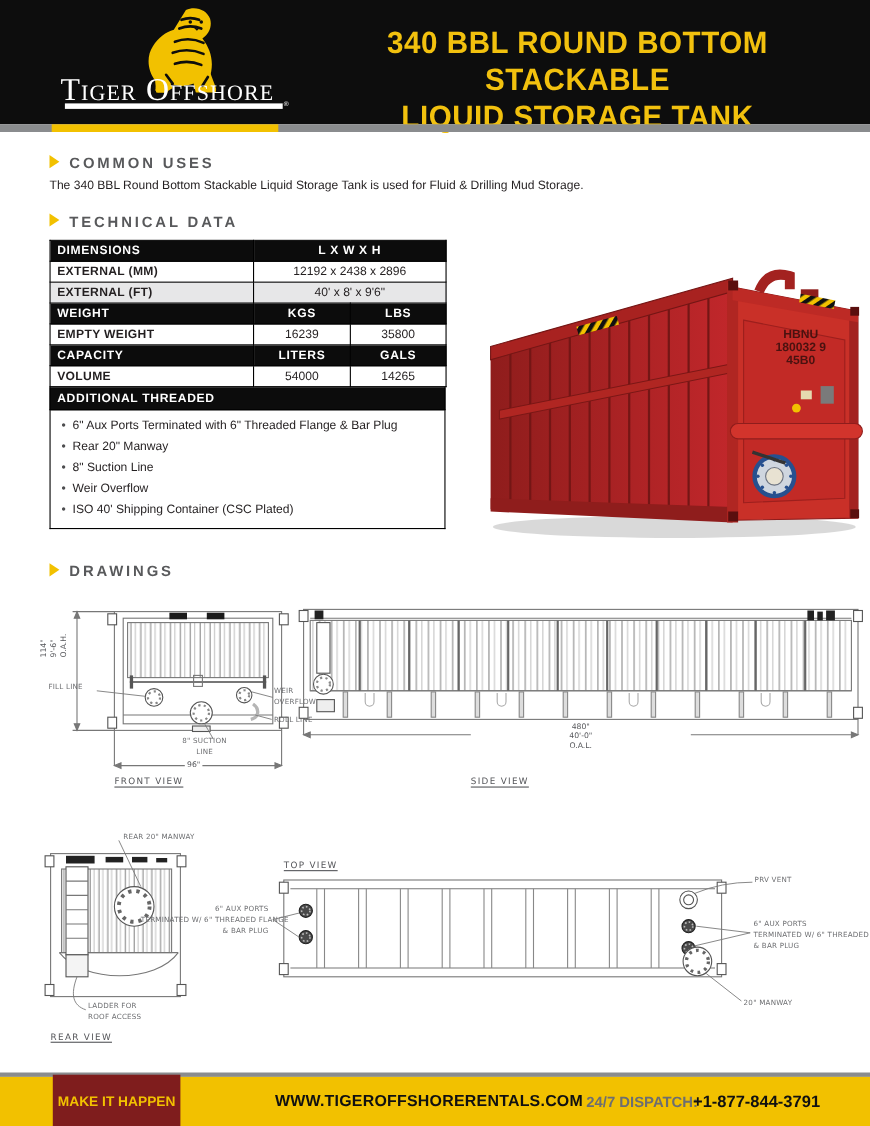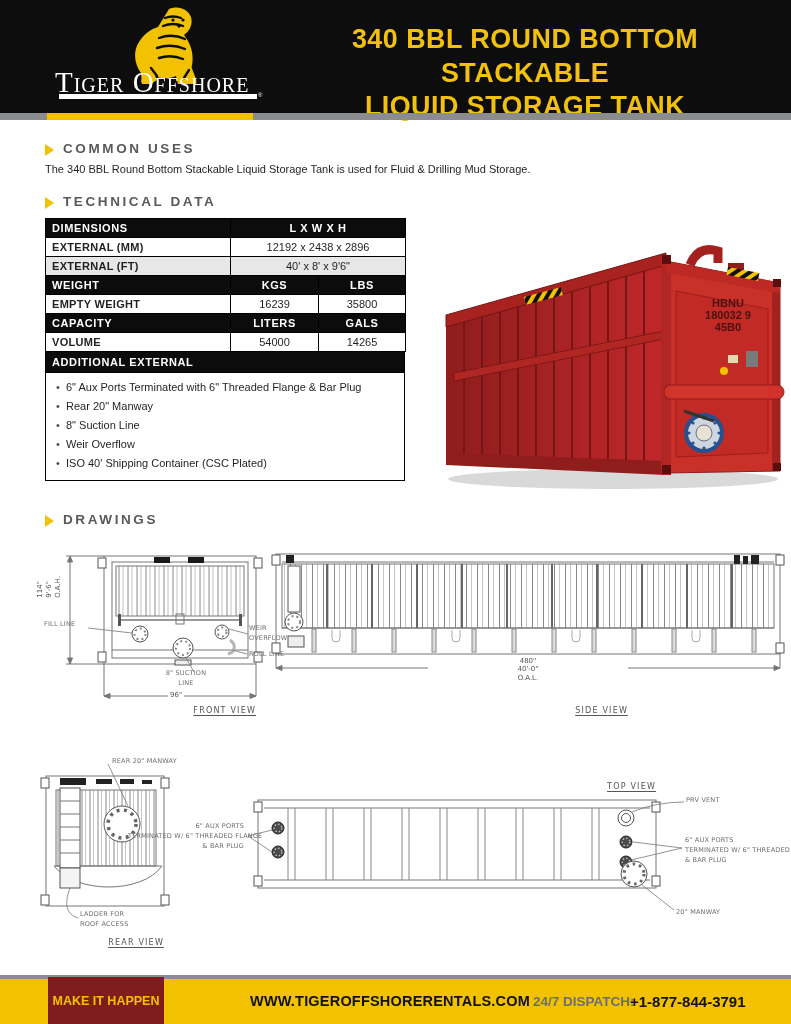--- a/index.html
+++ b/index.html
@@ -15,21 +15,21 @@
                font-size:29px; font-variant:small-caps; letter-spacing:1px; white-space:nowrap; }
   .logo-bar { position:absolute; left:4px; top:90px; width:198px; height:5px; background:#fff; }
   .logo-reg { position:absolute; left:203px; top:88px; color:#fff; font-size:6px; }
   .title { position:absolute; left:265px; top:22px; width:520px; text-align:center;
            color:#f2c10e; font-weight:800; font-size:28px; line-height:1.2; letter-spacing:0.5px;
            transform:scaleX(0.96); transform-origin:center; }
   .stripe { position:absolute; left:0; top:113px; width:791px; height:7px; background:#8a8c8e; }
   .stripe-yellow { position:absolute; left:47px; top:0; width:206px; height:7px; background:#f2c100; }
 
   
-  .sec-head { position:absolute; display:flex; align-items:flex-end; gap:9px; }
+  .sec-head { position:absolute; display:flex; align-items:flex-start; gap:9px; }
   .arrow { width:0; height:0; border-left:9px solid #f2c100; border-top:6px solid transparent; border-bottom:6px solid transparent; }
   .sec-title { font-size:13.5px; font-weight:bold; letter-spacing:2.6px; color:#58595b; }
   .para { position:absolute; left:45px; top:163px; width:710px; font-size:11px; color:#231f20; }
 
   
   .spec-box { position:absolute; left:45px; top:218px; width:360px; }
   table.spec { width:360px; border-collapse:collapse; table-layout:fixed; }
   table.spec td { border:1px solid #000; height:19px; font-size:11px; color:#231f20; padding:0 6px; }
   table.spec col.c1 { width:185px; } table.spec col.c2 { width:88px; } table.spec col.c3 { width:87px; }
   tr.hdr td { background:#0c0c0c; color:#fff; font-weight:bold; letter-spacing:0.6px; }
@@ -43,21 +43,21 @@
   ul.feats li::before { content:"•"; position:absolute; left:2px; color:#4d4d4f; }
 
   
   .photo { position:absolute; left:428px; top:203px; width:362px; height:295px; }
 
   
   .dwg { position:absolute; }
   .dlabel { position:absolute; font-size:6.5px; line-height:1.5; color:#6d6e71;
             font-family:"DejaVu Sans", sans-serif; white-space:nowrap; letter-spacing:0.2px; }
   .dcap { position:absolute; font-size:8px; color:#55565a; letter-spacing:1.2px;
-          font-family:"DejaVu Sans", sans-serif; text-decoration:underline; text-underline-offset:2px; text-align:right; }
+          font-family:"DejaVu Sans", sans-serif; text-decoration:underline; text-underline-offset:2px; text-align:left; }
   .ddim { position:absolute; font-size:7px; color:#55565a; font-family:"DejaVu Sans", sans-serif;
           background:#fff; padding:0 2px; white-space:nowrap; text-align:center; }
   .vdims { position:absolute; left:0; top:26px; display:flex; flex-direction:row; gap:1px; }
   .vdim { writing-mode:vertical-rl; transform:rotate(180deg); font-size:7px; color:#55565a;
           font-family:"DejaVu Sans", sans-serif; }
   .tright { text-align:right; }
   svg .ln { stroke:#777; stroke-width:1; fill:none; }
 
   
   .f-gray { position:absolute; left:0; top:975px; width:791px; height:4px; background:#8a8c8e; }
@@ -157,21 +157,21 @@
             <td class="ctr">LITERS</td>
             <td class="ctr">GALS</td>
           </tr>
       <tr>
             <td class="lbl">VOLUME</td>
             <td class="ctr">54000</td>
             <td class="ctr">14265</td>
           </tr>
     </tbody>
       </table>
-    <div class="feat-head">ADDITIONAL EXTERNAL</div>
+    <div class="feat-head">ADDITIONAL THREADED</div>
     <ul class="feats">
       <li>6" Aux Ports Terminated with 6" Threaded Flange &amp; Bar Plug</li>
       <li>Rear 20" Manway</li>
       <li>8" Suction Line</li>
       <li>Weir Overflow</li>
       <li>ISO 40' Shipping Container (CSC Plated)</li>
     </ul>
   </div>
 
   <div class="photo">

